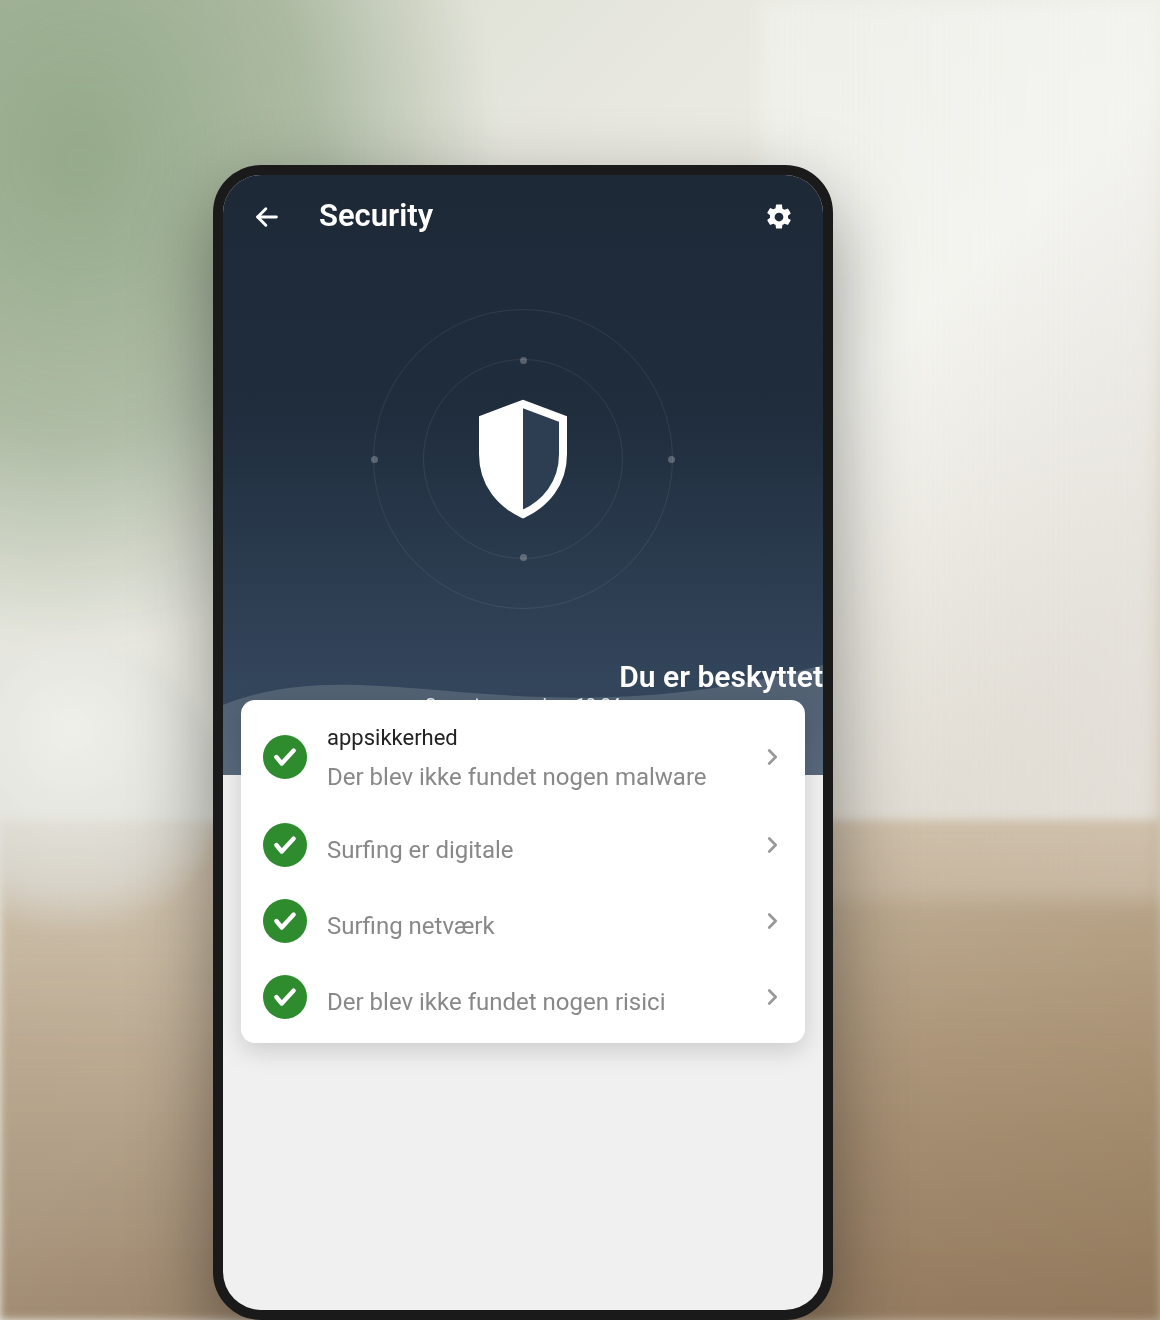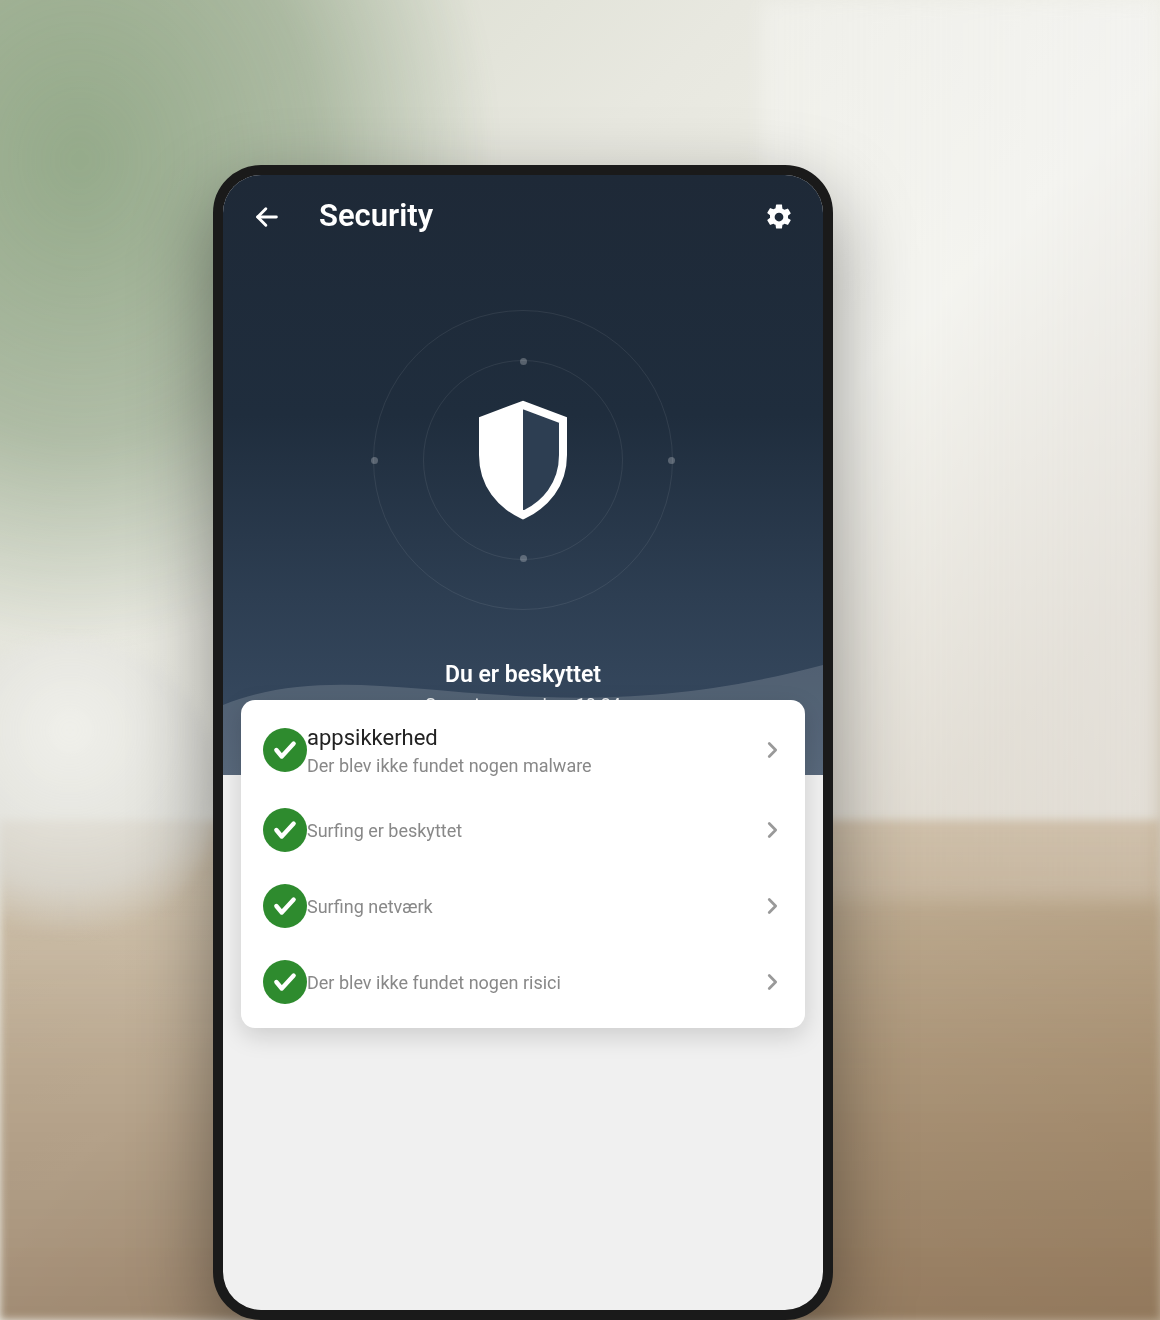--- a/index.html
+++ b/index.html
@@ -134,65 +134,66 @@
     width: 7px;
     height: 7px;
     background: rgba(255,255,255,0.25);
     border-radius: 50%;
   }
   .status-text {
     text-align: center;
     padding-bottom: 60px;
   }
   .status-title {
-    font-size: 23px;
+    font-size: 30px;
     font-weight: 600;
-    margin-bottom: 6px;
+    text-align: right;
   }
   .status-sub {
     font-size: 18px;
     opacity: 0.9;
   }
 
   .card {
     position: absolute;
     top: 525px;
     left: 18px;
     right: 18px;
     background: #fff;
     border-radius: 14px;
     box-shadow: 0 8px 24px rgba(0,0,0,0.15);
     padding: 8px 0;
   }
   .row {
     display: flex;
     align-items: center;
     padding: 16px 22px;
+    gap: 20px;
     cursor: pointer;
   }
   .check-badge {
     width: 44px;
     height: 44px;
     background: #2e8b2e;
     border-radius: 50%;
     display: flex;
     align-items: center;
     justify-content: center;
     flex-shrink: 0;
   }
   .row-text { flex: 1; }
   .row-title {
     font-size: 22px;
     color: #222;
     line-height: 1.3;
   }
   .row-sub {
-    font-size: 18px;
+    font-size: 24px;
     color: #888;
-    margin-top: 2px;
+    margin-top: 10px;
   }
   .chev {
     color: #999;
     flex-shrink: 0;
   }
 </style>
 </head>
 <body>
 
 <div class="bg-scene">
@@ -265,21 +266,21 @@
           </svg>
       </div>
 
       <div class="row">
         <div class="check-badge">
           <svg width="26" height="26" viewBox="0 0 24 24" fill="none" stroke="#fff" stroke-width="4" stroke-linecap="round" stroke-linejoin="round">
               <polyline points="4 12 9 18 20 6"></polyline>
             </svg>
         </div>
         <div class="row-text">
-          <div class="row-sub">Surfing er beskyttet</div>
+          <div class="row-sub">Surfing er digitale</div>
         </div>
         <svg class="chev" width="22" height="22" viewBox="0 0 24 24" fill="none" stroke="currentColor" stroke-width="3" stroke-linecap="round" stroke-linejoin="round">
             <polyline points="9 5 16 12 9 19"></polyline>
           </svg>
       </div>
 
       <div class="row">
         <div class="check-badge">
           <svg width="26" height="26" viewBox="0 0 24 24" fill="none" stroke="#fff" stroke-width="4" stroke-linecap="round" stroke-linejoin="round">
               <polyline points="4 12 9 18 20 6"></polyline>

